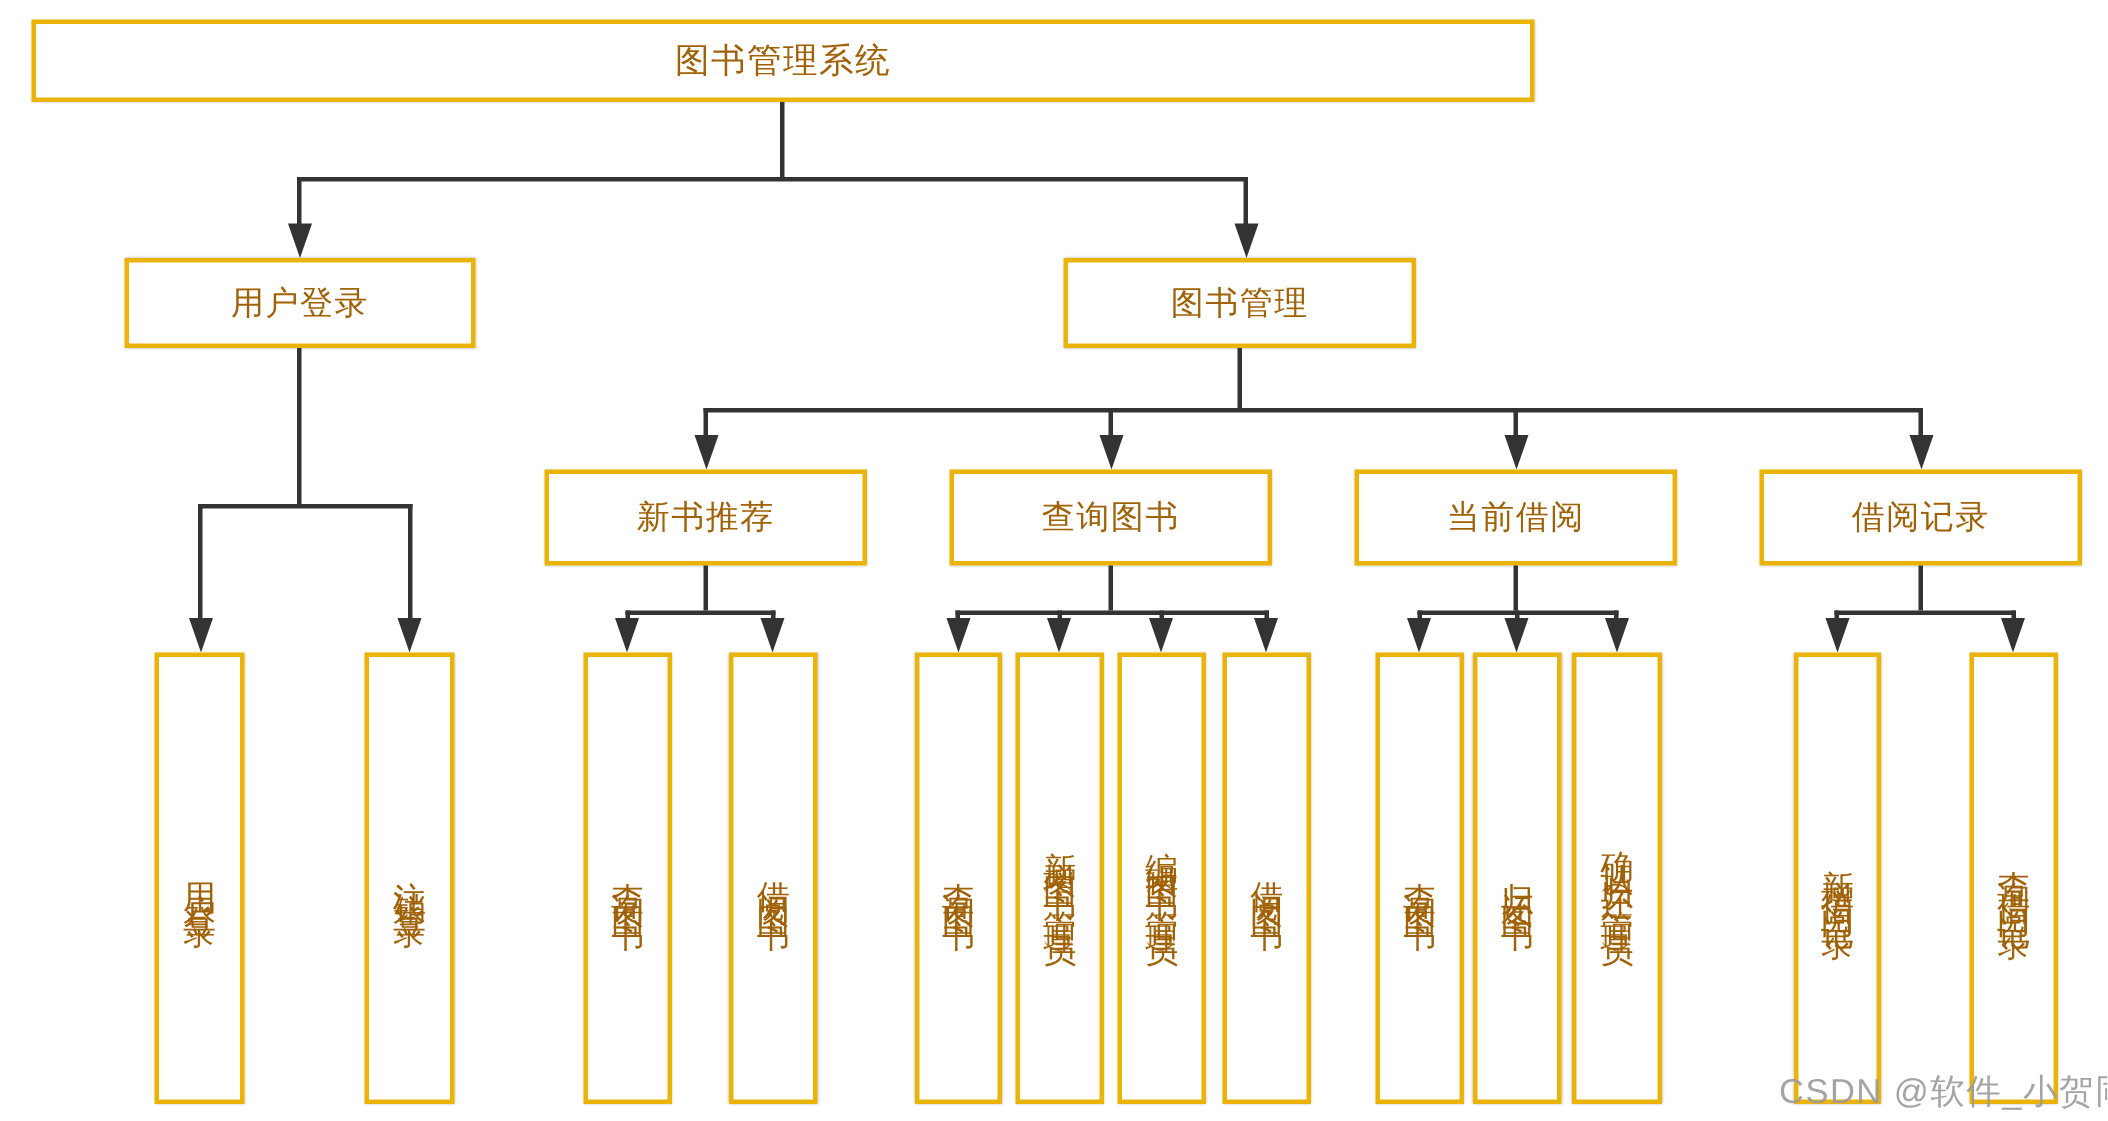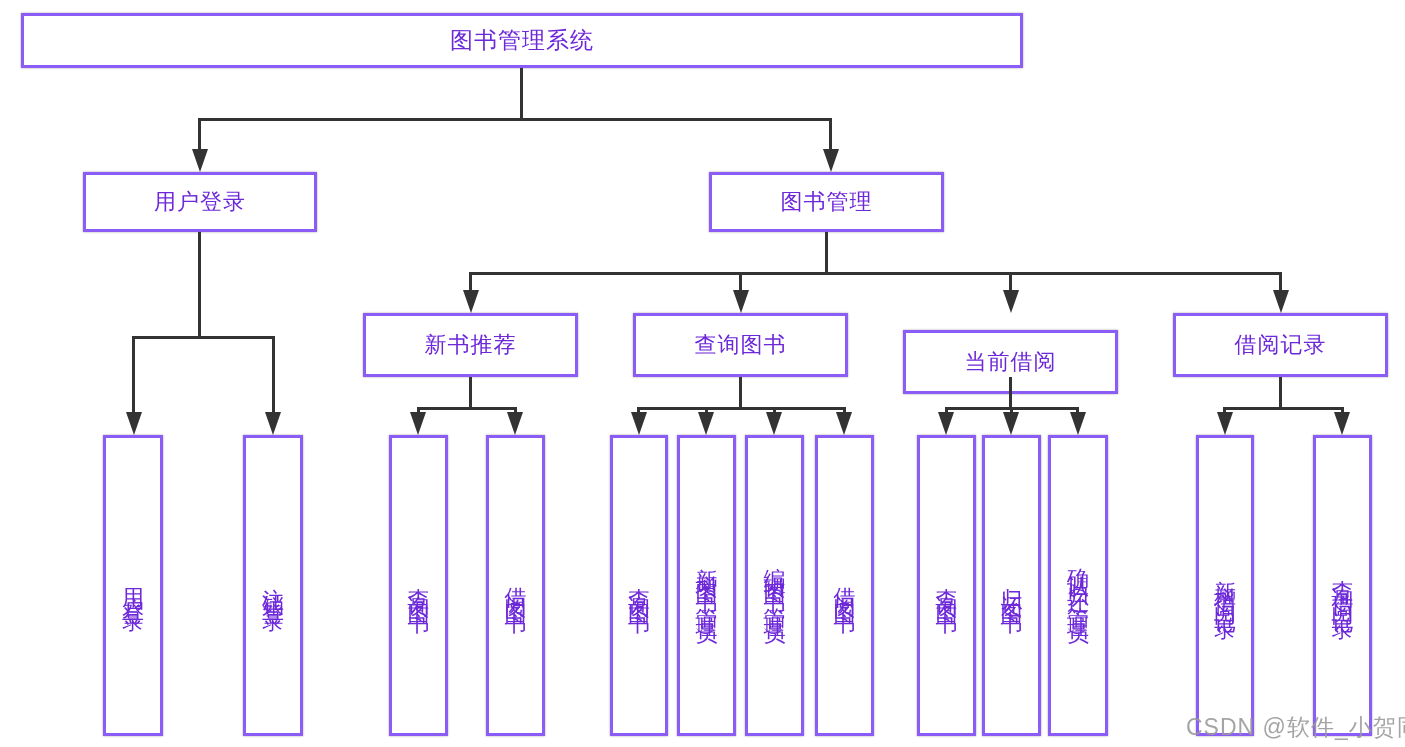--- a/index.html
+++ b/index.html
@@ -6,26 +6,26 @@
   #canvas{
     position:relative;
     width:1405px;height:747px;
     background:#ffffff;
     font-family:"Liberation Sans", sans-serif;
     overflow:hidden;
   }
   .node{
     position:absolute;
     box-sizing:border-box;
-    border:3px solid #8b5cf6;
+    border:3px solid #eab308;
     background:#ffffff;
     display:flex;
     align-items:center;
     justify-content:center;
-    color:#6d28d9;
+    color:#a16207;
     box-shadow:0 0 2px rgba(0,0,0,0.35);
   }
   .hnode{font-size:22px; letter-spacing:1px;}
   .root{font-size:23px;}
   .vnode{
     writing-mode:vertical-rl;
     text-orientation:mixed;
     font-size:22px;
     letter-spacing:8px;
     line-height:1;
@@ -81,21 +81,21 @@
   <div class="ar" style="left:463px;top:290px;"></div>
   <div class="ln" style="left:739px;top:272px;width:3px;height:20px;"></div>
   <div class="ar" style="left:733px;top:290px;"></div>
   <div class="ln" style="left:1009px;top:272px;width:3px;height:20px;"></div>
   <div class="ar" style="left:1003px;top:290px;"></div>
   <div class="ln" style="left:1279px;top:272px;width:3px;height:20px;"></div>
   <div class="ar" style="left:1273px;top:290px;"></div>
 
   <div class="node hnode" style="left:363px;top:313px;width:215px;height:64px;text-align:right;">新书推荐</div>
   <div class="node hnode" style="left:633px;top:313px;width:215px;height:64px;">查询图书</div>
-  <div class="node hnode" style="left:903px;top:313px;width:215px;height:64px;margin-top:17px;">当前借阅</div>
+  <div class="node hnode" style="left:903px;top:313px;width:215px;height:64px;">当前借阅</div>
   <div class="node hnode" style="left:1173px;top:313px;width:215px;height:64px;">借阅记录</div>
 
   <div class="ln" style="left:469px;top:377px;width:3px;height:30px;"></div>
   <div class="ln" style="left:417px;top:407px;width:100px;height:3px;"></div>
   <div class="ln" style="left:417px;top:407px;width:3px;height:9px;"></div>
   <div class="ar" style="left:410px;top:412px;"></div>
   <div class="ln" style="left:514px;top:407px;width:3px;height:9px;"></div>
   <div class="ar" style="left:507px;top:412px;"></div>
 
   <div class="ln" style="left:739px;top:377px;width:3px;height:30px;"></div>

